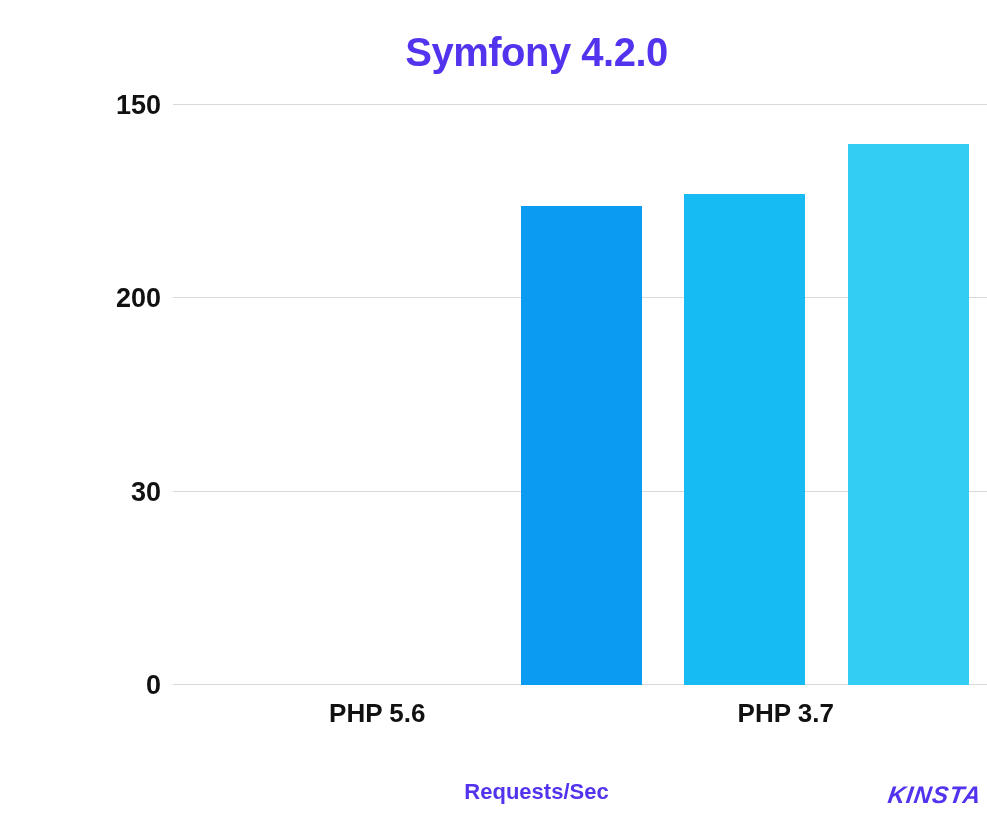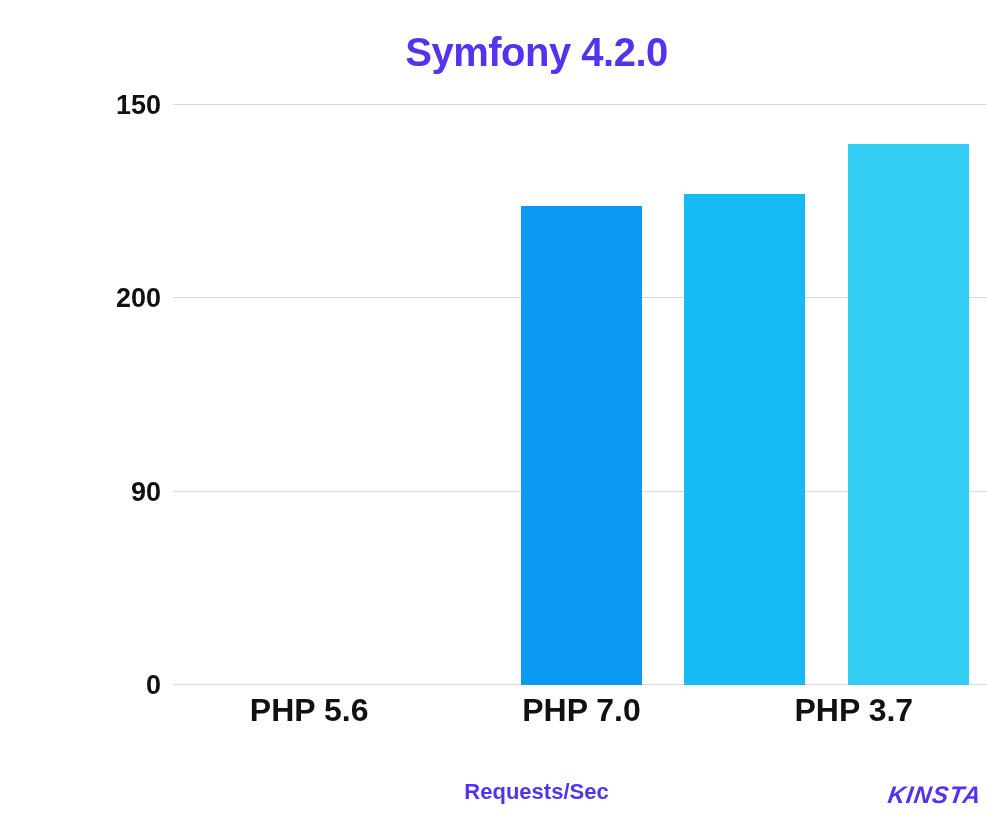--- a/index.html
+++ b/index.html
@@ -8,34 +8,34 @@
   .title { text-align: center; font-size: 40px; font-weight: 700; color: #5333ED; margin-bottom: 30px; letter-spacing: -0.5px; }
   .plot { position: relative; width: 100%; height: 580px; }
   .y-axis { position: absolute; left: 0; top: 0; bottom: 0; width: 90px; }
   .y-tick { position: absolute; right: 12px; font-size: 27px; font-weight: 700; color: #111; transform: translateY(-50%); }
   .plot-area { position: absolute; left: 90px; right: 0; top: 0; bottom: 0; }
   .gridline { position: absolute; left: 0; right: 0; height: 1px; background: #d9d9d9; }
   .bars { position: absolute; left: 0; right: 0; bottom: 0; top: 0; display: flex; justify-content: space-around; align-items: flex-end; }
   .bar-slot { flex: 1; display: flex; justify-content: center; align-items: flex-end; height: 100%; }
   .bar { width: 74%; max-width: 150px; }
   .x-axis { position: absolute; left: 90px; right: 0; bottom: -44px; display: flex; justify-content: space-around; }
-  .x-label { flex: 1; text-align: center; font-size: 32px; font-weight: 700; color: #111; }
+  .x-label { flex: 1; text-align: center; font-size: 26px; font-weight: 700; color: #111; }
   .xlabel-caption { position: absolute; bottom: 22px; left: 0; right: 0; text-align: center; font-size: 22px; font-weight: 700; color: #5333ED; }
   .brand { position: absolute; bottom: 18px; right: 48px; font-size: 24px; font-weight: 800; color: #5333ED; letter-spacing: 1px; font-style: italic; text-transform: uppercase; transform: skewX(-8deg); }
 </style>
 </head>
 <body>
 
 <div class="chart-wrap">
   <h1 class="title">Symfony 4.2.0</h1>
 
   <div class="plot">
     <div class="y-axis">
         <div class="y-tick" style="bottom: 0%; transform: translateY(50%);">0</div>
-        <div class="y-tick" style="bottom: 33.3333%; transform: translateY(50%);">90</div>
+        <div class="y-tick" style="bottom: 33.3333%; transform: translateY(50%);">30</div>
         <div class="y-tick" style="bottom: 66.6667%; transform: translateY(50%);">200</div>
         <div class="y-tick" style="bottom: 100%; transform: translateY(50%);">150</div>
       </div>
     <div class="plot-area">
       <div class="gridline" style="bottom: 0%;"></div>
         <div class="gridline" style="bottom: 33.3333%;"></div>
         <div class="gridline" style="bottom: 66.6667%;"></div>
         <div class="gridline" style="bottom: 100%;"></div>
         <div class="bars">
           <div class="bar-slot">
@@ -50,20 +50,19 @@
           <div class="bar-slot">
             <div class="bar" style="height: 84.6667%; background: rgb(23, 187, 243);"></div>
           </div>
           <div class="bar-slot">
             <div class="bar" style="height: 93.3333%; background: rgb(51, 205, 244);"></div>
           </div>
         </div>
     </div>
     <div class="x-axis">
         <div class="x-label">PHP 5.6</div>
-        <div class="x-label">PHP 7.0</div>
         <div class="x-label">PHP 3.7</div>
       </div>
   </div>
 
   <div class="xlabel-caption">Requests/Sec</div>
   <div class="brand">KINSTA</div>
 </div>
 
 </body></html>

